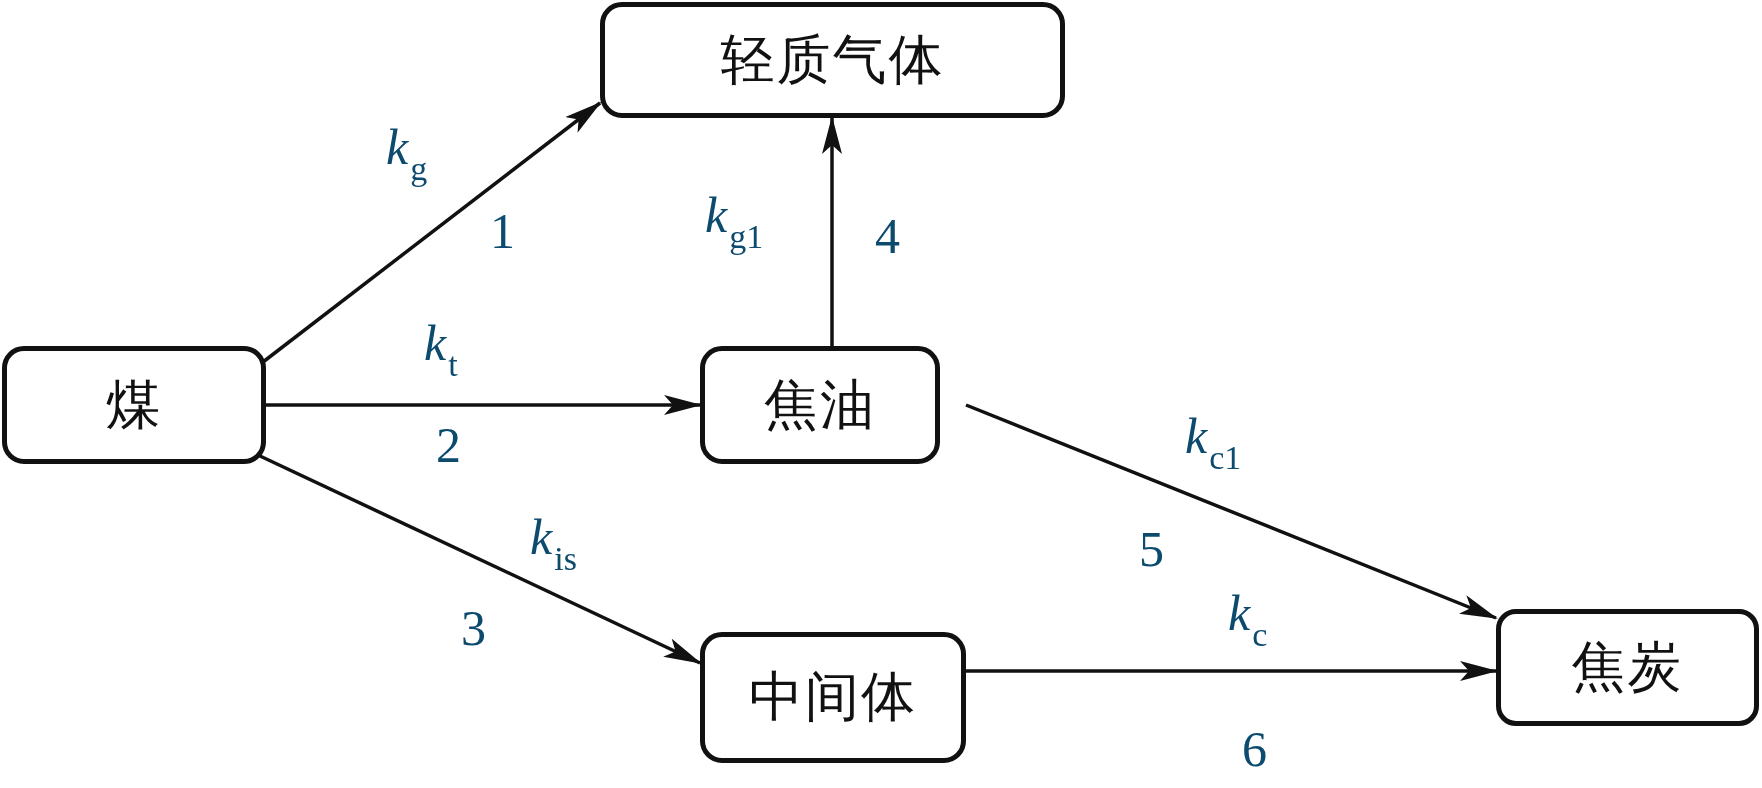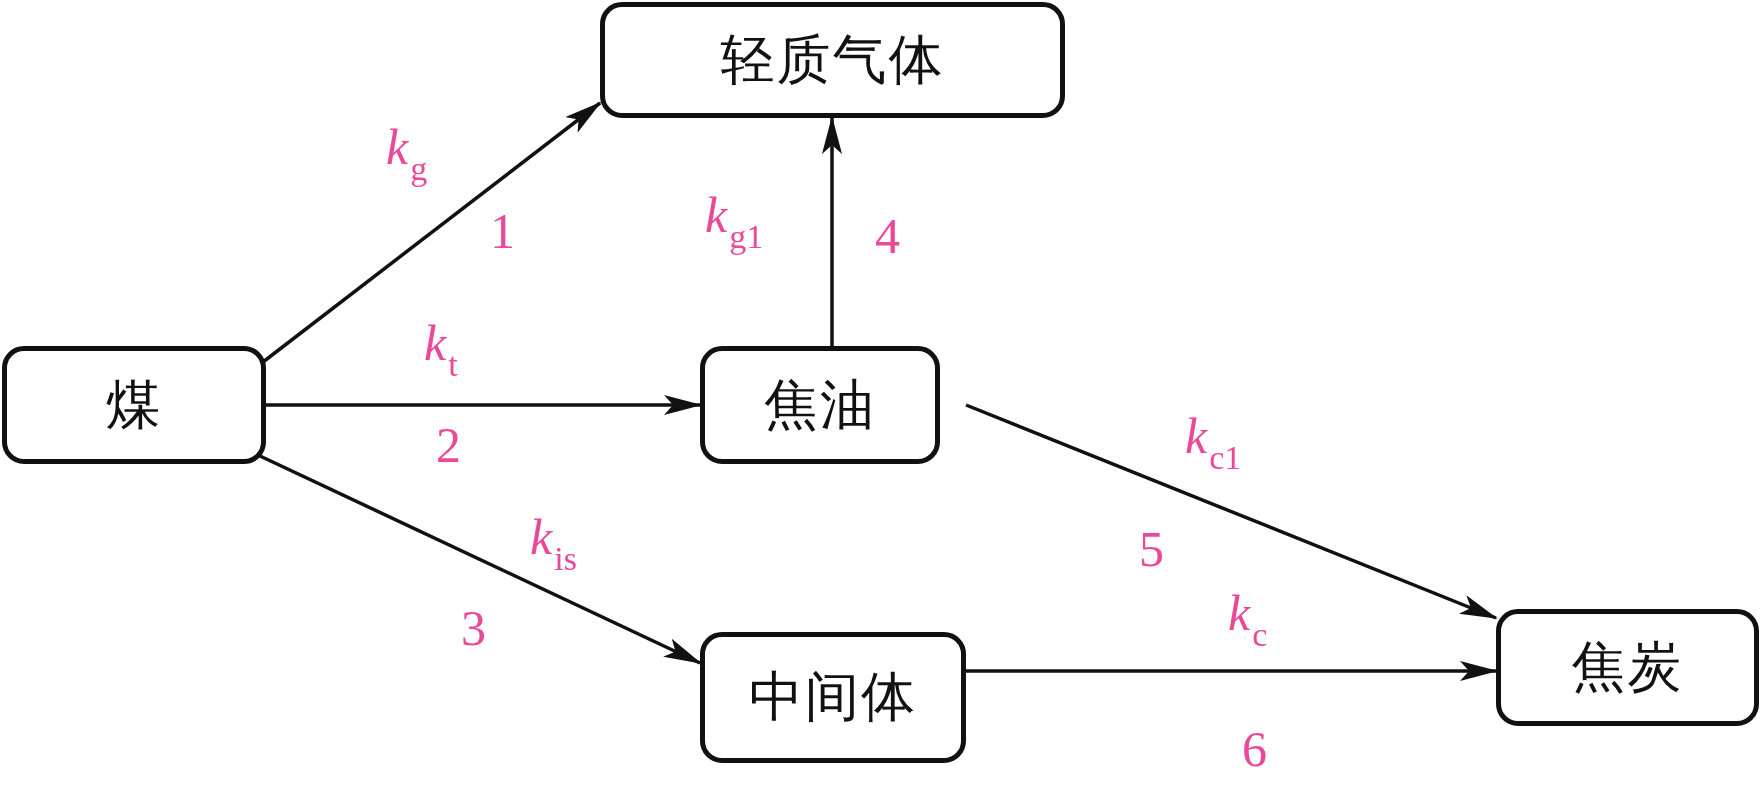--- a/index.html
+++ b/index.html
@@ -13,21 +13,21 @@
     background: #ffffff;
     display: flex; align-items: center; justify-content: center;
     font-family: "DejaVu Serif", "Liberation Serif", serif;
     font-size: 54px;
     color: #111111;
     letter-spacing: 2px;
   }
   .lbl {
     position: absolute;
     font-family: "Liberation Serif", "DejaVu Serif", serif;
-    color: #ec4899;
+    color: #0c4a6e;
     white-space: nowrap;
     line-height: 1;
   }
   .rate { font-size: 50px; }
   .rate .k { font-style: italic; }
   .rate .sub { font-size: 34px; font-style: normal; position: relative; top: 16px; margin-left: 2px; }
   .num { font-size: 50px; }
 </style>
 </head>
 <body>
@@ -53,21 +53,21 @@
 </div>
 <div class="node" style="left:2px;top:346px;width:264px;height:118px;">
   <span>煤</span>
 </div>
 <div class="node" style="left:700px;top:346px;width:240px;height:118px;">
   <span>焦油</span>
 </div>
 <div class="node" style="left:700px;top:632px;width:266px;height:131px;">
   <span>中间体</span>
 </div>
-<div class="node" style="left:1496px;top:609px;width:263px;height:117px;">
+<div class="node" style="left:1496px;top:609px;width:263px;height:117px;border-radius:20px;">
   <span>焦炭</span>
 </div>
 
 <div class="lbl rate" style="left:386px;top:122px;">
   <span class="k">k</span><span class="sub">g</span>
 </div>
 <div class="lbl rate" style="left:424px;top:318px;text-align:right;">
   <span class="k">k</span><span class="sub">t</span>
 </div>
 <div class="lbl rate" style="left:530px;top:512px;">

